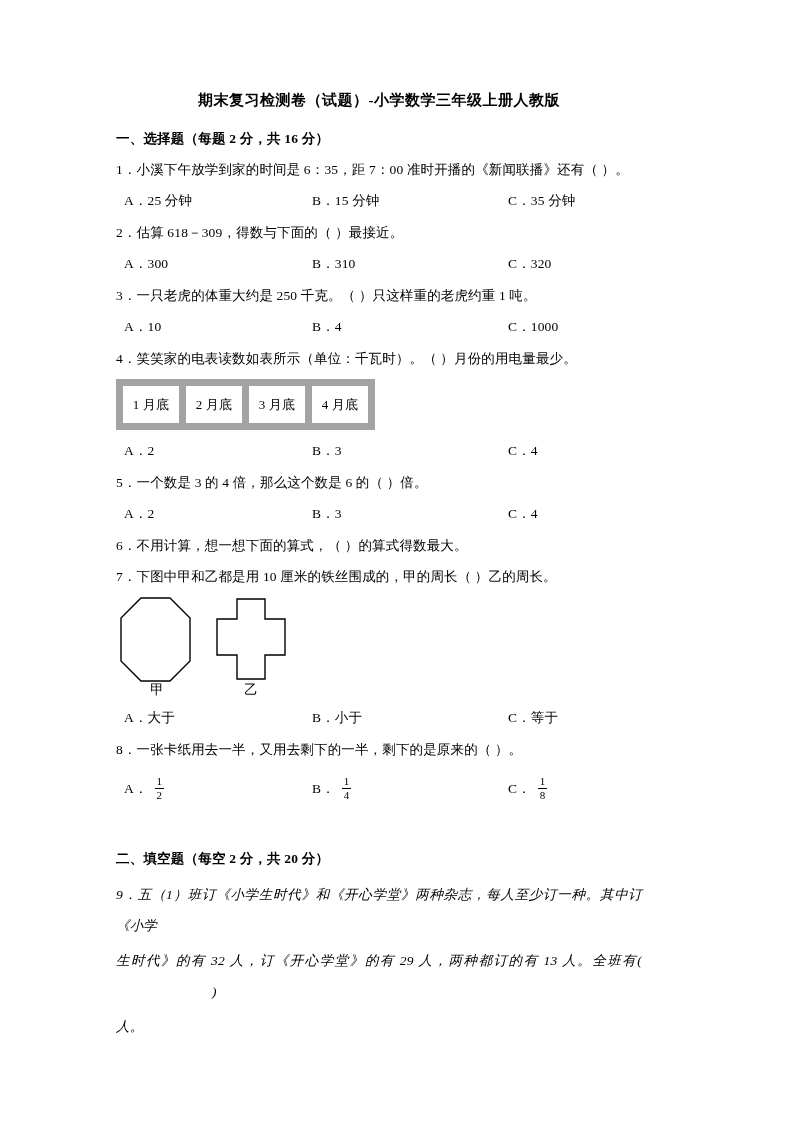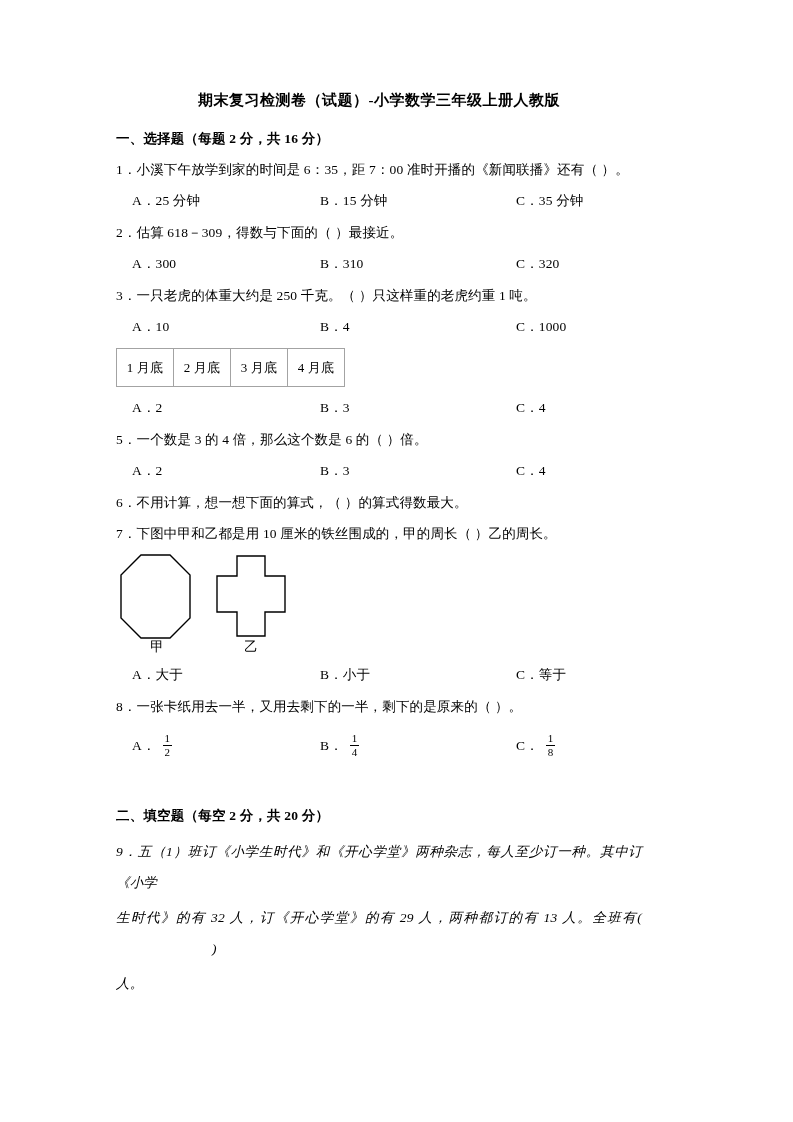--- a/index.html
+++ b/index.html
@@ -61,21 +61,21 @@
   .q-stem.wrap {
     line-height: 31px;
     margin-bottom: 4px;
     font-style: italic;
   }
 
   
   .opt-row {
     position: relative;
     height: 22px;
-    margin: 0 0 10px 16px;
+    margin: 0 0 10px 8px;
     font-size: 13.5px;
     line-height: 22px;
   }
   .opt-row.tall {
     height: 38px;
     line-height: 38px;
     margin-bottom: 12px;
   }
   .opt {
     position: absolute;
@@ -114,21 +114,21 @@
   }
   .opt-label { margin-right: 4px; }
 
   
   .meter-table {
     border-collapse: collapse;
     margin: 2px 0 10px 0;
     table-layout: fixed;
   }
   .meter-table td {
-    border: 1px solid #a3a3a3;
+    border: 7px solid #a3a3a3;
     width: 54px;
     height: 35px;
     text-align: center;
     vertical-align: middle;
     font-size: 13px;
     letter-spacing: 0.2px;
   }
 
   
   .figures {
@@ -179,20 +179,21 @@
       <span class="opt opt-c">C．320</span>
     </div>
 
     <div class="q-stem">3．一只老虎的体重大约是 250 千克。（    ）只这样重的老虎约重 1 吨。</div>
     <div class="opt-row">
       <span class="opt opt-a">A．10</span>
       <span class="opt opt-b">B．4</span>
       <span class="opt opt-c">C．1000</span>
     </div>
 
+    <div class="q-stem">4．笑笑家的电表读数如表所示（单位：千瓦时）。（    ）月份的用电量最少。</div>
     <table class="meter-table">
       <tbody>
           <tr>
         <td>1 月底</td>
         <td>2 月底</td>
         <td>3 月底</td>
         <td>4 月底</td>
       </tr>
     </tbody>
       </table>

